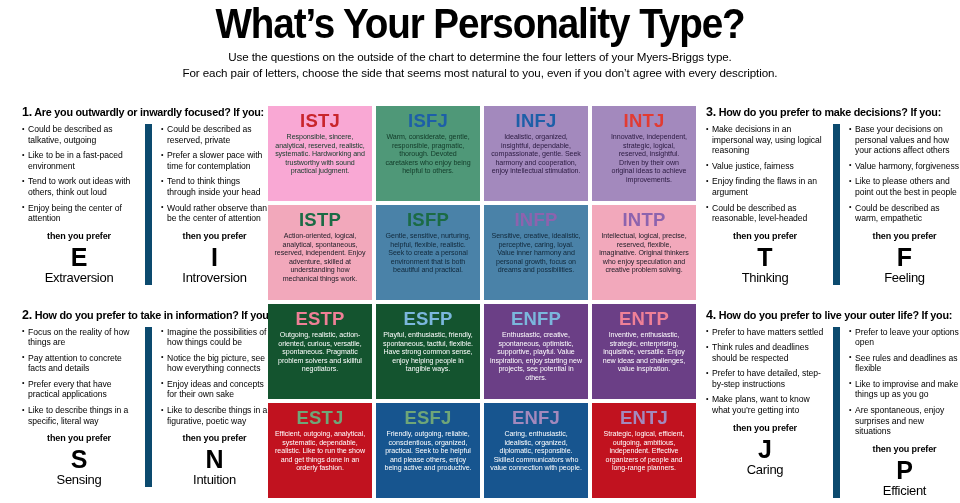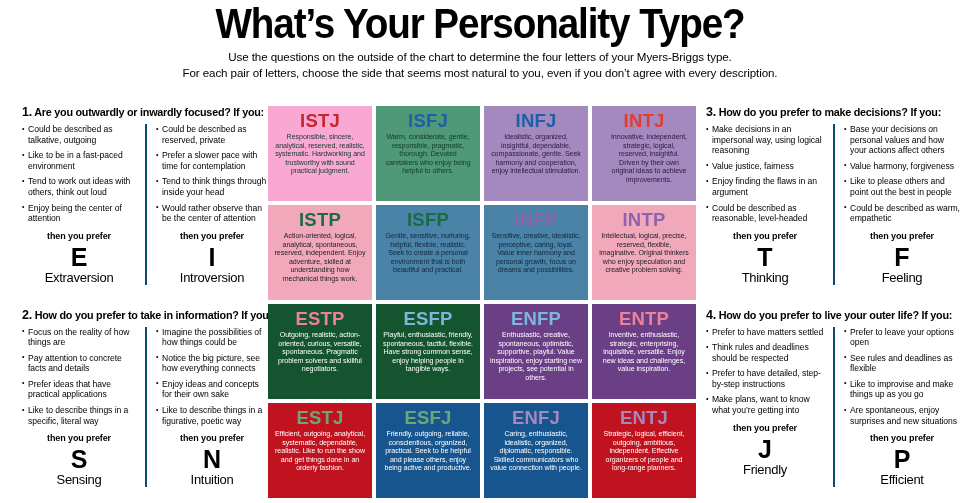--- a/index.html
+++ b/index.html
@@ -86,21 +86,21 @@
     position: relative;
   }
   .q-col {
     width: 50%;
     box-sizing: border-box;
     position: relative;
   }
   .q-col.first { padding-right: 9px; }
   .q-col.second {
     padding-left: 9px;
-    border-left: 2px solid #0c4a6e;
+    border-left: 7px solid #0c4a6e;
   }
   .bullets {
     list-style: none;
     margin: 0;
     padding: 0;
   }
   .bullets li {
     font-size: 8.6px;
     line-height: 10.6px;
     padding-left: 6px;
@@ -217,21 +217,21 @@
       <div class="qblock second">
         <div class="q-title">
           <span class="qnum">2.</span>
           <span class="qtext">How do you prefer to take in information? If you:</span>
         </div>
         <div class="q-cols">
           <div class="q-col first">
             <ul class="bullets">
               <li>Focus on the reality of how things are</li>
               <li>Pay attention to concrete facts and details</li>
-              <li>Prefer ideas that have practical applications</li>
+              <li>Prefer every that have practical applications</li>
               <li>Like to describe things in a specific, literal way</li>
             </ul>
             <div class="then-pref">then you prefer</div>
             <div class="big-letter">S</div>
             <div class="letter-name">Sensing</div>
           </div>
           <div class="q-col second">
             <ul class="bullets">
               <li>Imagine the possibilities of how things could be</li>
               <li>Notice the big picture, see how everything connects</li>
@@ -360,21 +360,21 @@
         <div class="q-cols">
           <div class="q-col first">
             <ul class="bullets">
               <li>Prefer to have matters settled</li>
               <li>Think rules and deadlines should be respected</li>
               <li>Prefer to have detailed, step-by-step instructions</li>
               <li>Make plans, want to know what you’re getting into</li>
             </ul>
             <div class="then-pref">then you prefer</div>
             <div class="big-letter">J</div>
-            <div class="letter-name">Friendly</div>
+            <div class="letter-name">Caring</div>
           </div>
           <div class="q-col second">
             <ul class="bullets">
               <li>Prefer to leave your options open</li>
               <li>See rules and deadlines as flexible</li>
               <li>Like to improvise and make things up as you go</li>
               <li>Are spontaneous, enjoy surprises and new situations</li>
             </ul>
             <div class="then-pref">then you prefer</div>
             <div class="big-letter">P</div>

